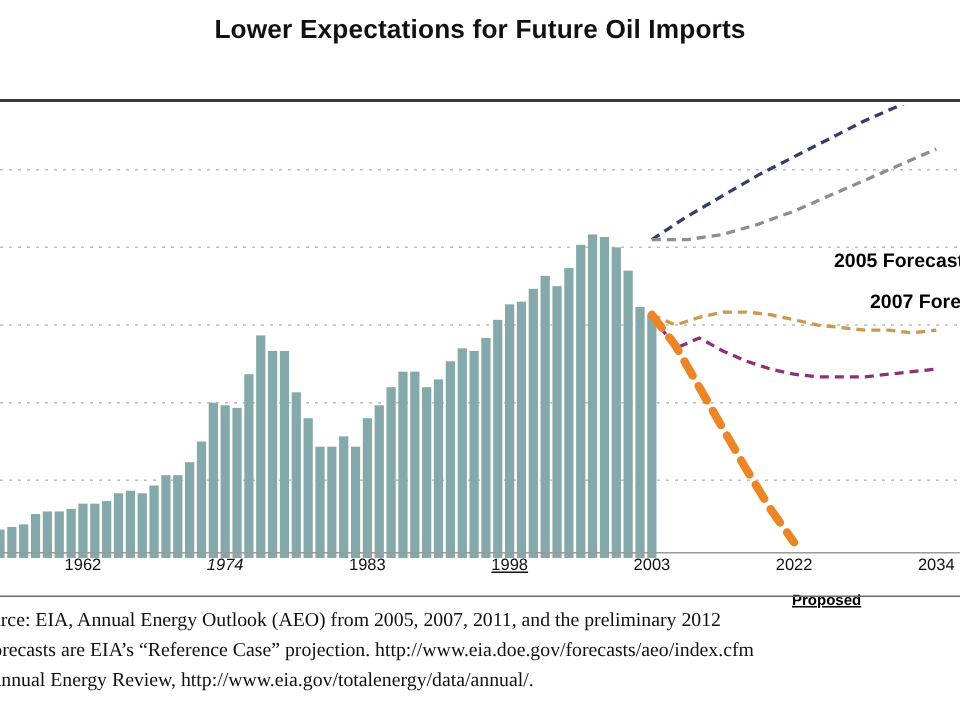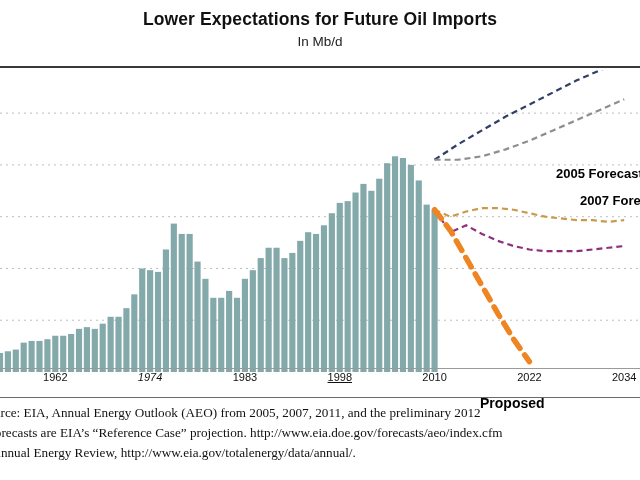--- a/index.html
+++ b/index.html
@@ -93,21 +93,21 @@
   .series-label {
     position: absolute;
     font-size: 13px;
     font-weight: bold;
     color: #000000;
     white-space: nowrap;
     font-family: "Liberation Sans", sans-serif;
   }
   #label-2005 { left: 556px; top: 96px; }
   #label-2007 { left: 580px; top: 123px; }
-  #label-proposed { left: 480px; top: 325px; font-size: 14px; }
+  #label-proposed { left: 528px; top: 325px; font-size: 10px; text-decoration: underline; }
 
   
   #rule-bottom {
     position: absolute;
     left: 0;
     top: 397px;
     width: 640px;
     height: 0;
     border-top: 1.5px solid #6a6a6a;
   }
@@ -124,21 +124,20 @@
   .source-line {
     white-space: nowrap;
     overflow: hidden;
   }
 </style>
 </head>
 <body>
 
 <div id="header">
   <h1 id="chart-title">Lower Expectations for Future Oil Imports</h1>
-  <div id="chart-subtitle">In Mb/d</div>
 </div>
 <div id="rule-top"></div>
 
 <div id="plot">
   <svg id="plot-svg" width="640" height="302" viewBox="0 0 640 302">
     <g id="gridlines">
         <line x1="0" x2="640" y1="250.23" y2="250.23" stroke="#bdbdbd" stroke-width="1" stroke-dasharray="2 4"></line>
         <line x1="0" x2="640" y1="198.46" y2="198.46" stroke="#bdbdbd" stroke-width="1" stroke-dasharray="2 4"></line>
         <line x1="0" x2="640" y1="146.69" y2="146.69" stroke="#bdbdbd" stroke-width="1" stroke-dasharray="2 4"></line>
         <line x1="0" x2="640" y1="94.91" y2="94.91" stroke="#bdbdbd" stroke-width="1" stroke-dasharray="2 4"></line>
@@ -215,21 +214,21 @@
   <span class="series-label" id="label-2007">2007 Forecast</span>
   <span class="series-label" id="label-proposed">Proposed</span>
 </div>
 
 <div id="xaxis">
   <div id="axis-line"></div>
 <div class="xtick" style="left: 55.3px;">1962</div>
     <div class="xtick" style="left: 150.1px; font-style: italic;">1974</div>
     <div class="xtick" style="left: 244.9px;">1983</div>
     <div class="xtick" style="left: 339.8px; text-decoration: underline;">1998</div>
-    <div class="xtick" style="left: 434.6px;">2010</div>
+    <div class="xtick" style="left: 434.6px;">2003</div>
     <div class="xtick" style="left: 529.4px;">2022</div>
     <div class="xtick" style="left: 624.2px;">2034</div>
   </div>
 
 <div id="rule-bottom"></div>
 <div id="source-block">
   <div class="source-line">Source: EIA, Annual Energy Outlook (AEO) from 2005, 2007, 2011, and the preliminary 2012</div>
   <div class="source-line">r, forecasts are EIA’s “Reference Case” projection. http://www.eia.doe.gov/forecasts/aeo/index.cfm</div>
   <div class="source-line">A Annual Energy Review, http://www.eia.gov/totalenergy/data/annual/.</div>
 </div>

